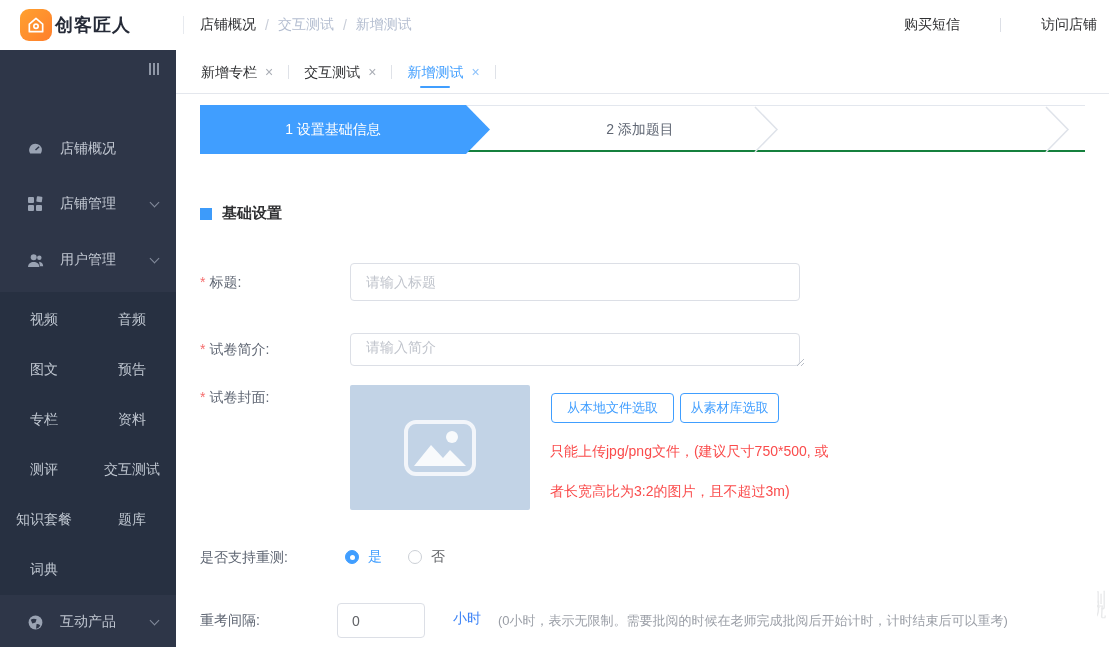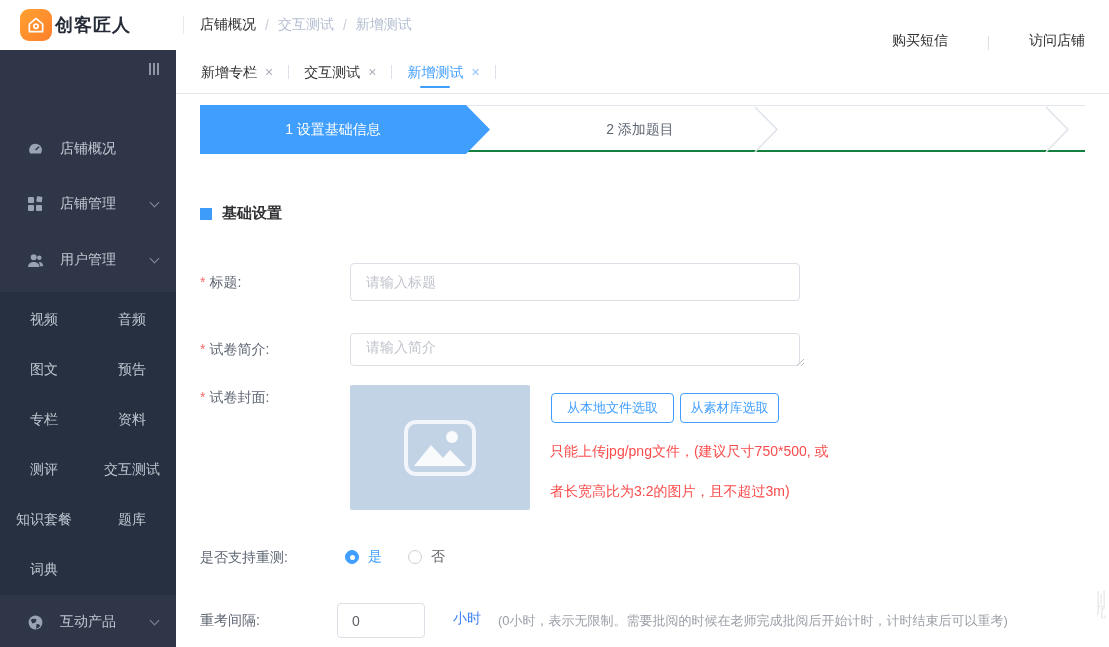--- a/index.html
+++ b/index.html
@@ -11,21 +11,21 @@
   .header { position:absolute; left:0; top:0; width:1109px; height:50px; background:#fff; }
   .brand { position:absolute; left:20px; top:0; height:50px; display:flex; align-items:center; cursor:pointer; }
   .logo { width:32px; height:32px; border-radius:9px; background:linear-gradient(135deg,#ffa12f,#ff7f2c);
           display:flex; align-items:center; justify-content:center; }
   .app-title { margin-left:3px; font-size:18px; font-weight:bold; color:#262b38; letter-spacing:1px; }
   .hdr-divider { position:absolute; left:183px; top:16px; width:1px; height:18px; background:#e7eaef; }
   .breadcrumb { position:absolute; left:200px; top:0; height:50px; display:flex; align-items:center; font-size:14px; }
   .bc-item { color:#303133; }
   .bc-item.light { color:#b3bdd0; }
   .bc-sep { color:#c8cdd8; margin:0 9px; }
-  .hdr-actions { position:absolute; right:12px; top:0; height:50px; display:flex; align-items:flex-end; font-size:14px; color:#303133;gap:20px; }
+  .hdr-actions { position:absolute; right:0; top:0; height:50px; display:flex; align-items:center; font-size:14px; color:#303133;gap:20px; }
   .hdr-link { cursor:pointer; padding:0 12px; white-space:nowrap; }
   .hdr-vdiv { width:1px; height:14px; background:#dcdfe6; margin:0 8px; }
 
   
   .sidebar { position:absolute; left:0; top:50px; width:176px; height:597px; background:#2e3648; }
   .collapse-btn { position:absolute; left:146px; top:10px; display:flex; gap:2px; cursor:pointer; padding:3px; }
   .collapse-btn i { display:block; width:2px; height:12px; background:#8f97a6; }
   .side-item { position:absolute; left:0; width:176px; height:54px; display:flex; align-items:center;
                padding-left:26px; cursor:pointer; color:#c2c8d2; font-size:14px; }
   .side-item .mi { width:18px; height:18px; display:flex; align-items:center; justify-content:center; }

